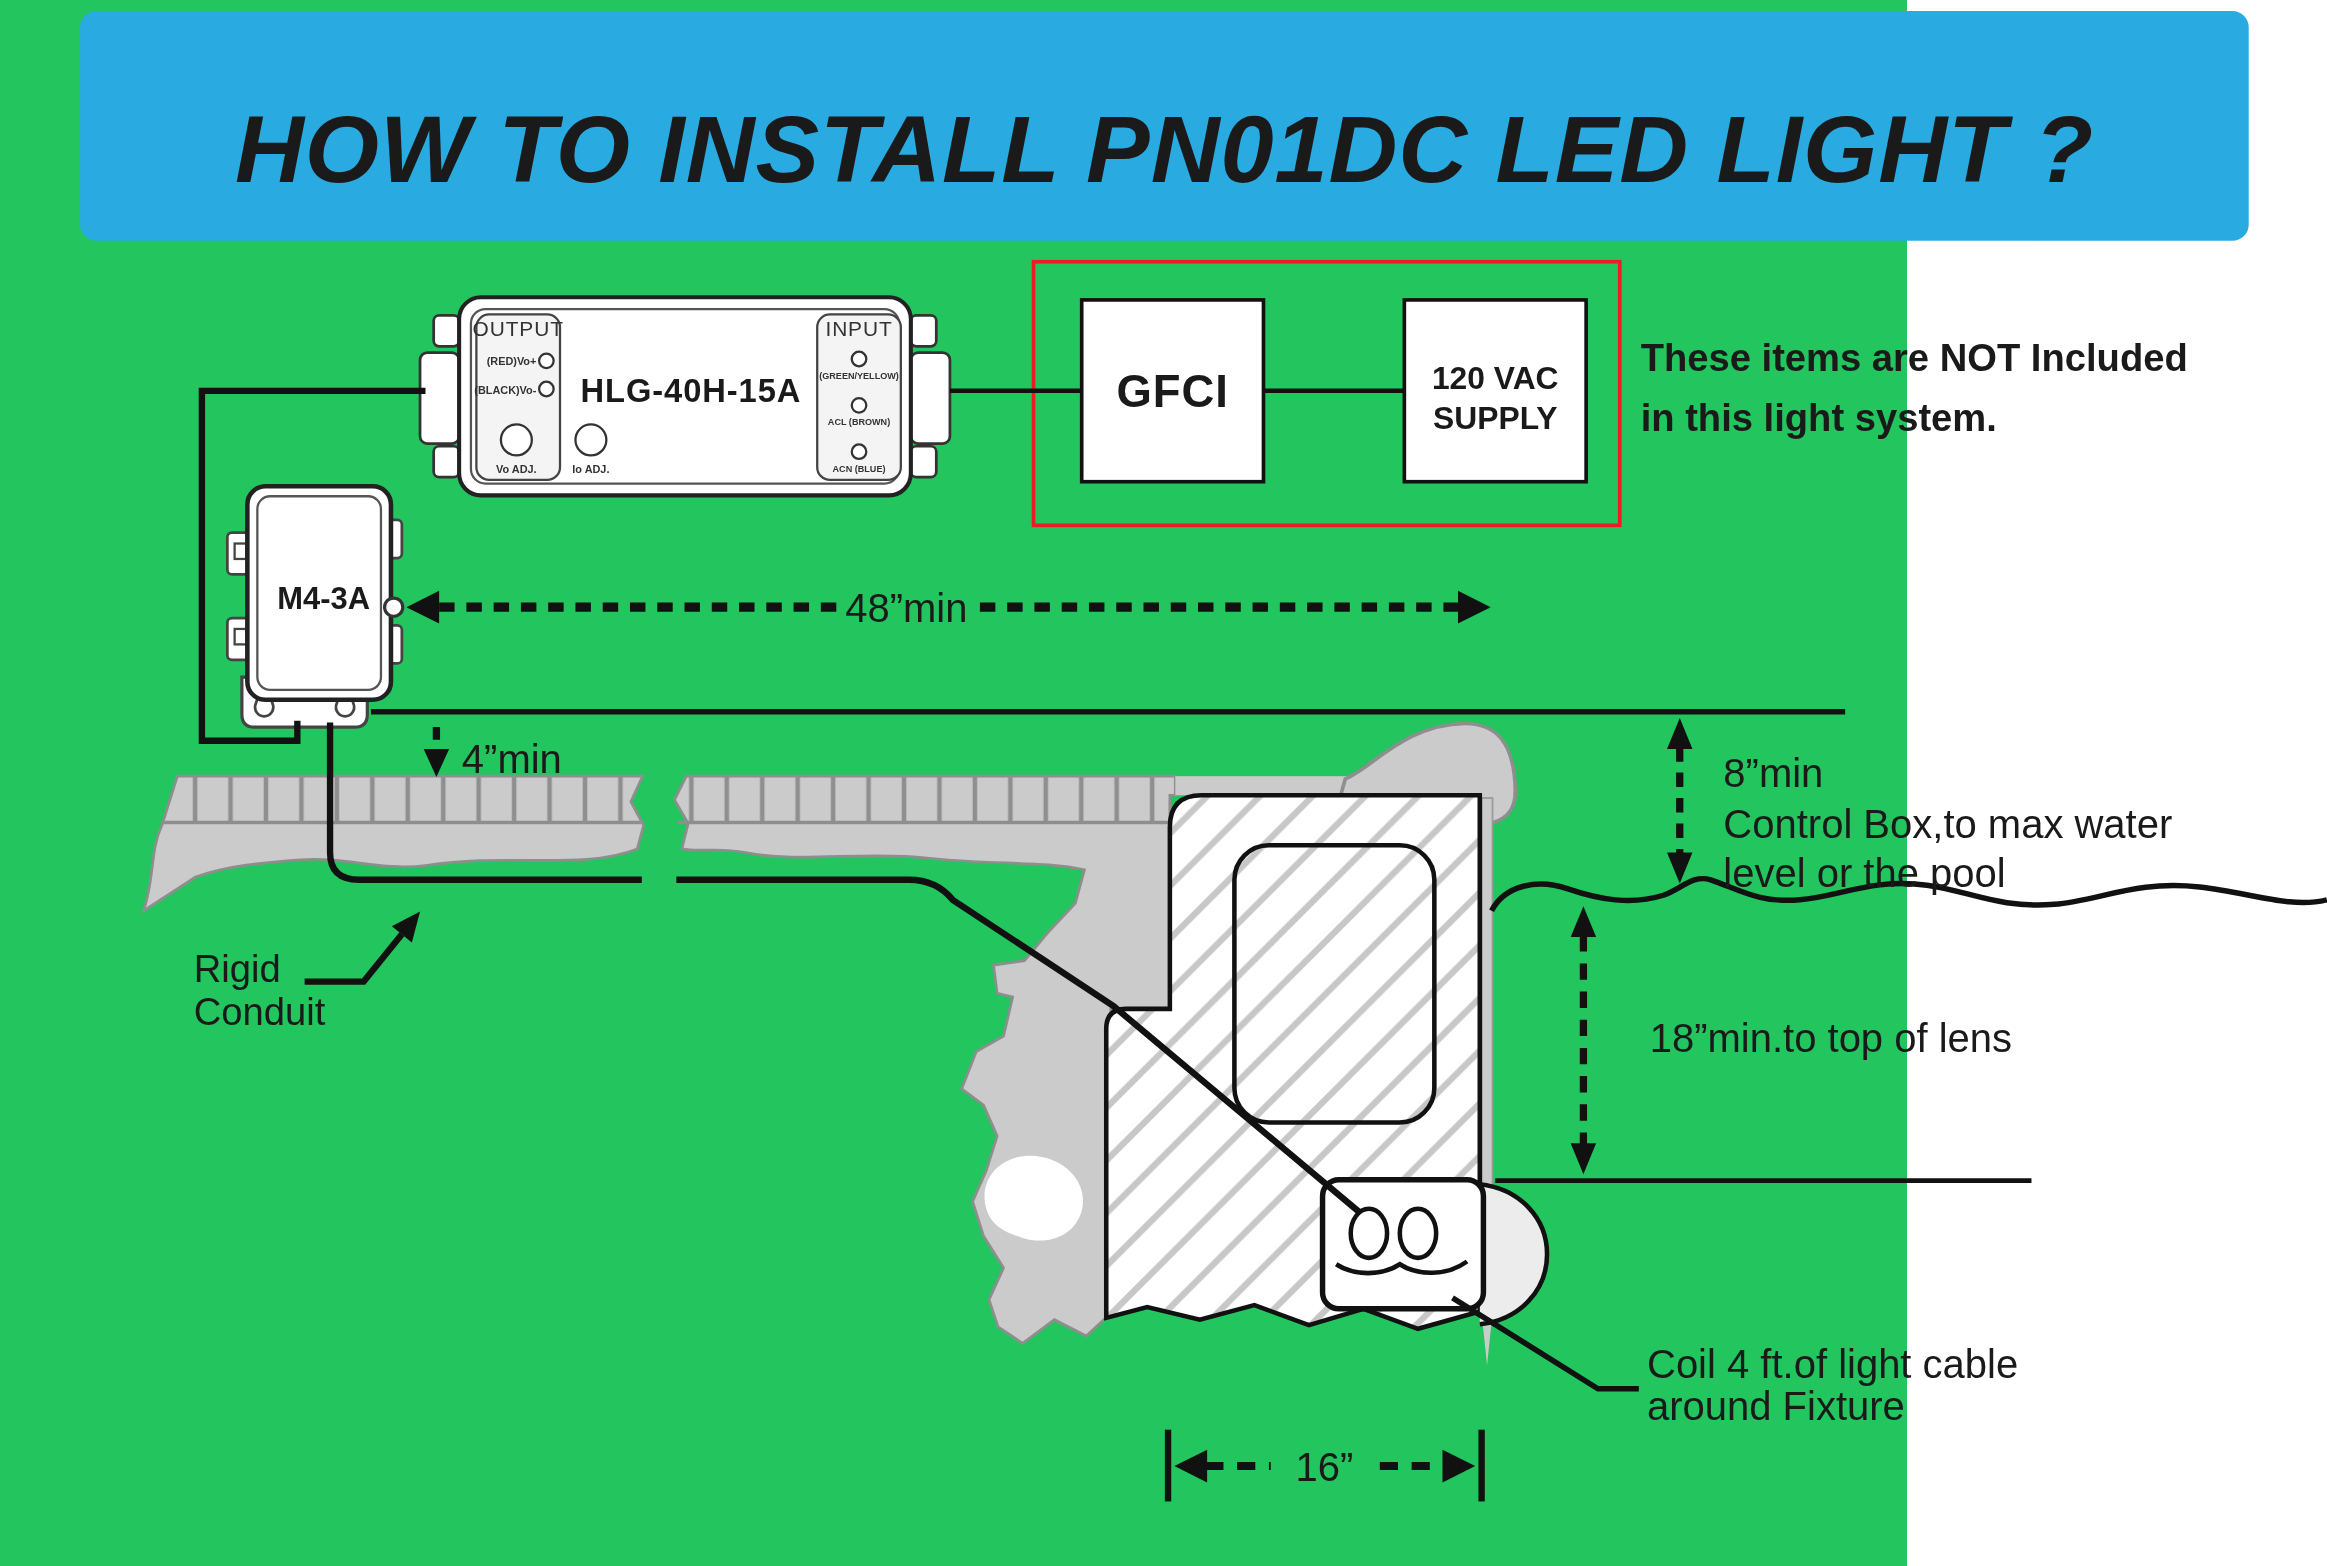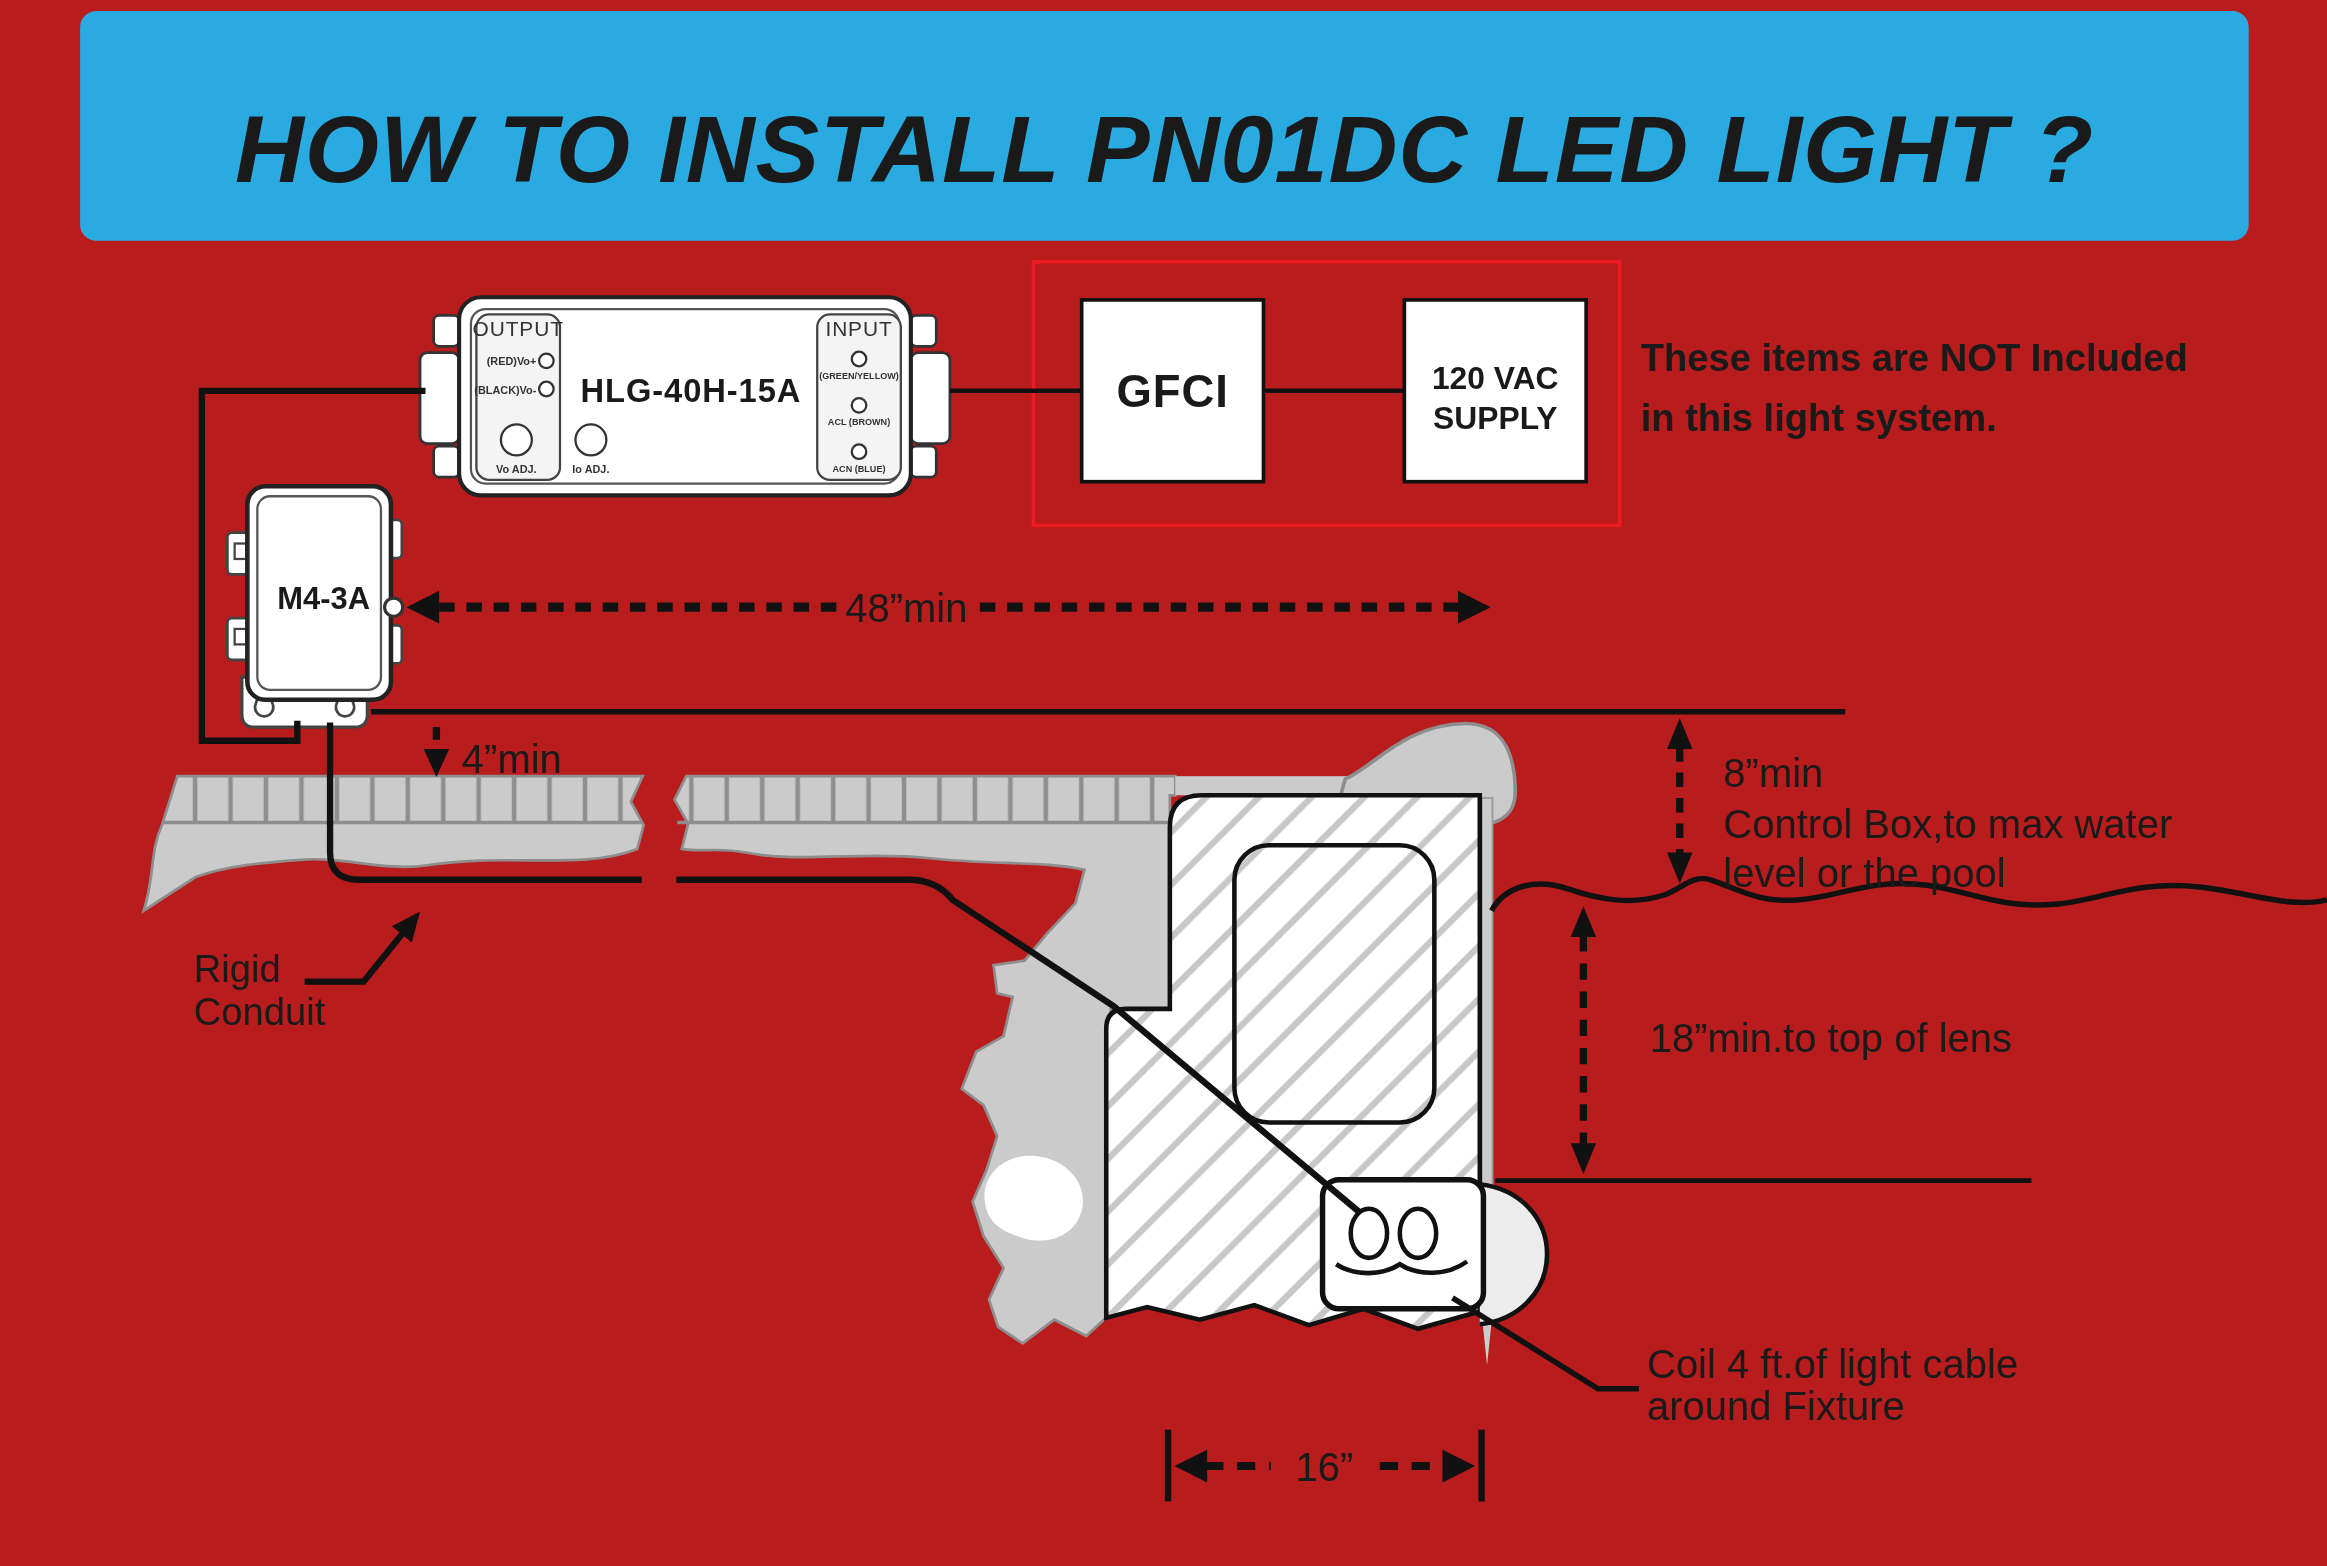--- a/index.html
+++ b/index.html
@@ -1,16 +1,16 @@
 <!DOCTYPE html>
 <html style="font-size:14.5px"><head>
 <meta charset="utf-8">
 <style>
   html,body{margin:0;padding:0;background:#ffffff;}
-  .stage{width:2327px;height:1566px;position:relative;background:#b91c1c;}
+  .stage{width:1907px;height:1566px;position:relative;background:#22c55e;}
   svg{display:block;}
   text{font-family:"Liberation Sans", sans-serif;fill:#1a1a1a;}
   .t-title{font-weight:bold;font-style:italic;font-size:105px;letter-spacing:1px;}
   .t-dim{font-size:44px;}
   .t-dim-sm{font-size:42px;}
   .t-bold-lg{font-weight:bold;font-size:50px;letter-spacing:1px;}
   .t-bold-md{font-weight:bold;font-size:35px;}
   .t-model{font-weight:bold;font-size:36px;letter-spacing:1px;}
   .t-box{font-weight:bold;font-size:34px;}
   .t-panel{font-size:23px;letter-spacing:1px;fill:#333;}

